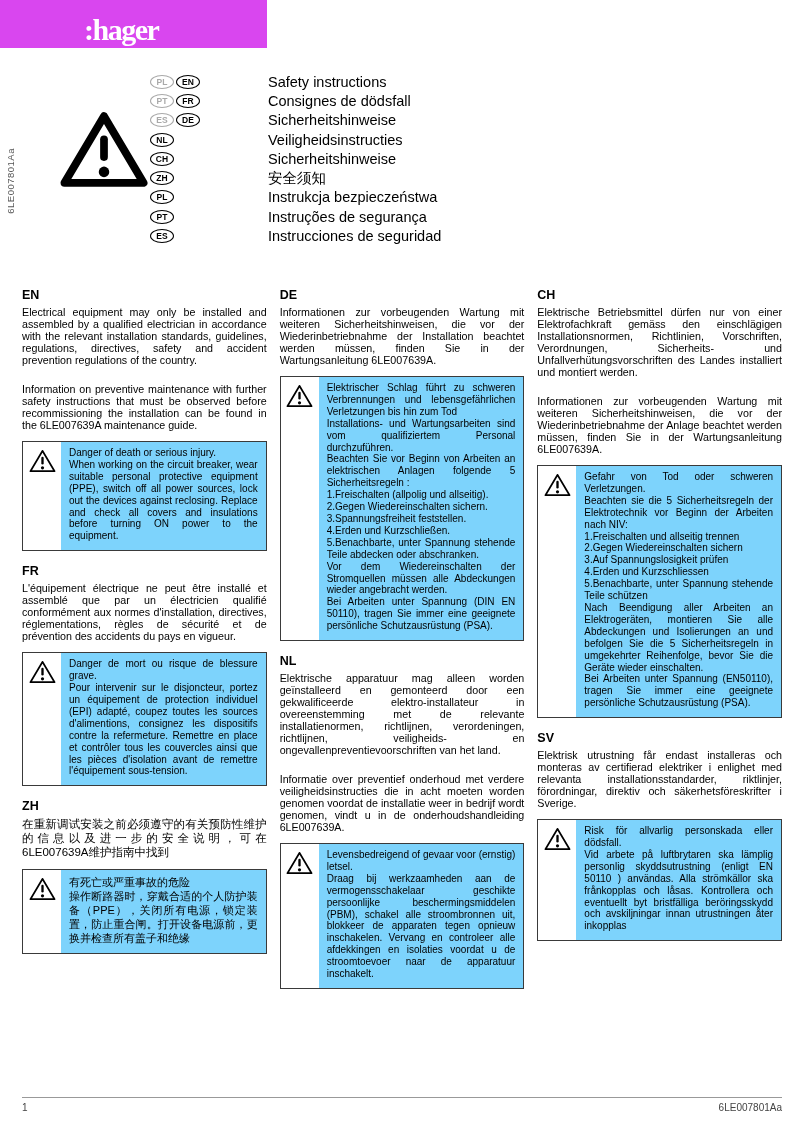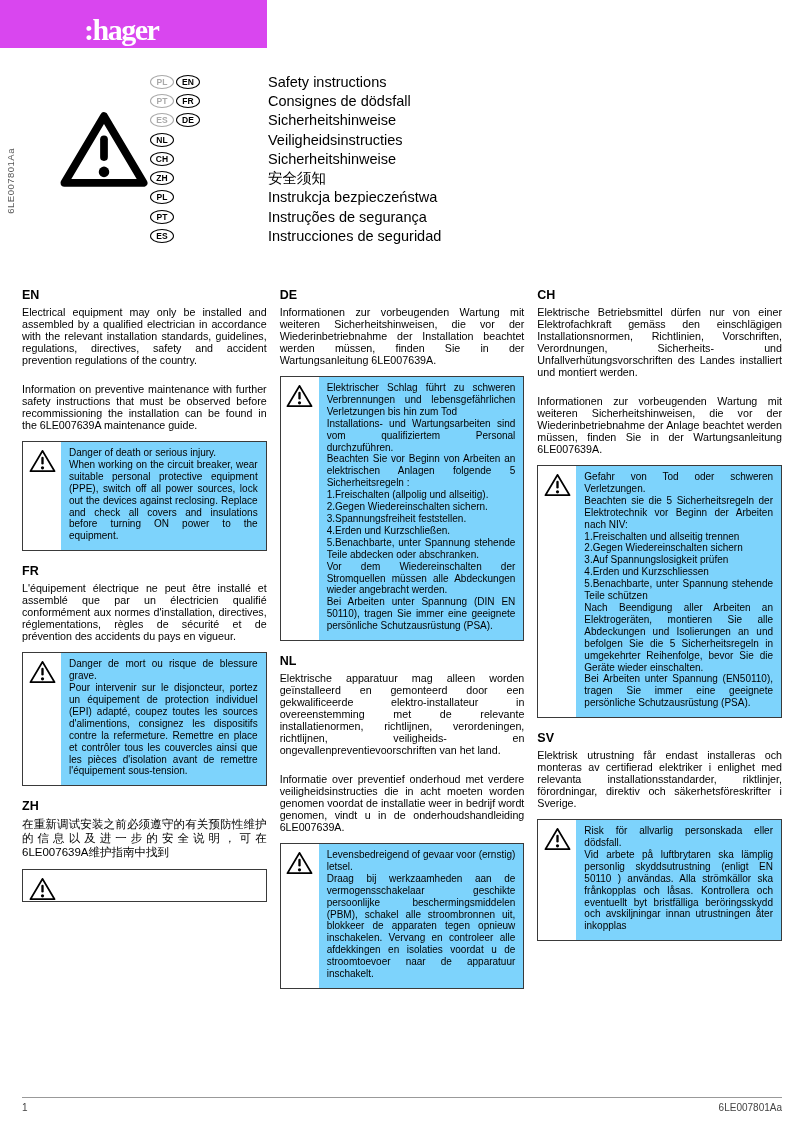--- a/index.html
+++ b/index.html
@@ -171,20 +171,22 @@
           <h2 class="section-heading">ZH</h2>
           <p class="para">在重新调试安装之前必须遵守的有关预防性维护的信息以及进一步的安全说明，可在6LE007639A维护指南中找到</p>
           <div class="warning-box">
             <div class="warning-icon-cell">
               <svg width="27" height="24" viewBox="0 0 100 90">
                 <polygon points="50,7 95,83 5,83" fill="none" stroke="#000" stroke-width="7" stroke-linejoin="round"></polygon>
                 <rect x="45.6" y="29" width="8.8" height="29" rx="4.4" fill="#000"></rect>
                 <circle cx="50" cy="70.5" r="6" fill="#000"></circle>
               </svg>
             </div>
+            <div class="warning-text">有死亡或严重事故的危险
+操作断路器时，穿戴合适的个人防护装备（PPE），关闭所有电源，锁定装置，防止重合闸。打开设备电源前，更换并检查所有盖子和绝缘</div>
           </div>
         </div>
       </div>
       <div class="col">
         <div class="section">
           <h2 class="section-heading">DE</h2>
           <p class="para">Informationen zur vorbeugenden Wartung mit weiteren Sicherheitshinweisen, die vor der Wiederinbetriebnahme der Installation beachtet werden müssen, finden Sie in der Wartungsanleitung 6LE007639A.</p>
           <div class="warning-box">
             <div class="warning-icon-cell">
               <svg width="27" height="24" viewBox="0 0 100 90">

